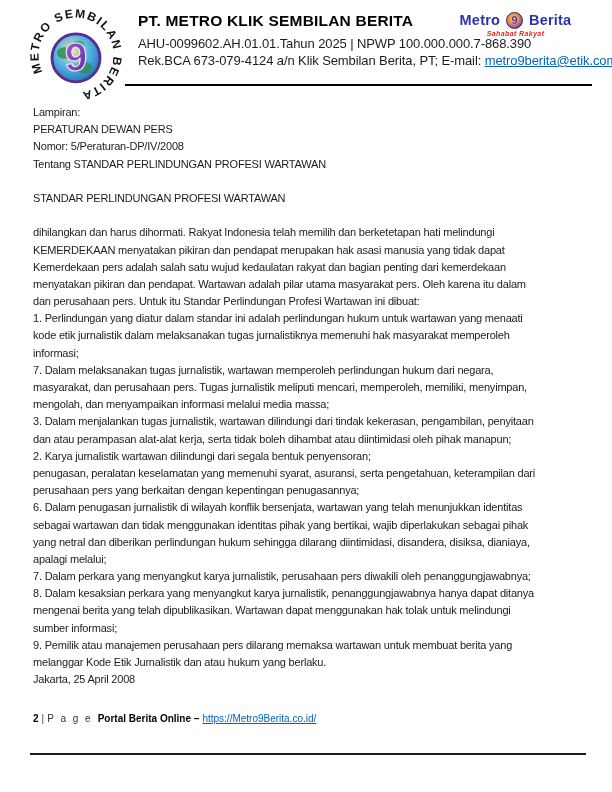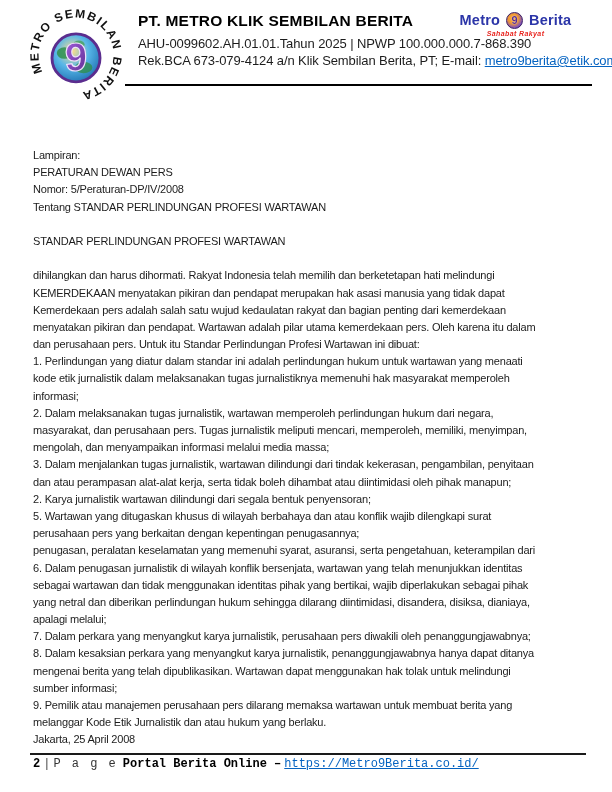--- a/index.html
+++ b/index.html
@@ -43,35 +43,35 @@
   .brand-icon-digit {
     font-size:11px; font-weight:bold; color:#5b2d8e;
     text-shadow:0 0 1px #fff; line-height:1;
   }
   .brand-tagline {
     margin-top:1px; font-size:7px; font-style:italic; font-weight:bold;
     color:#e8251f; letter-spacing:0.4px;
   }
 
   
-  .doc-body { position:absolute; left:33px; top:104px; width:556px;margin-top:43px; }
+  .doc-body { position:absolute; left:33px; top:104px; width:556px; }
   .body-line {
     height:17.2px; line-height:17.2px; min-height:17.2px;
     font-size:11px; color:#1c1c1c; letter-spacing:-0.2px;
     white-space:nowrap;
   }
 
   
   .foot-rule {
     position:absolute; left:30px; top:753px; width:556px; height:2px;
     background:#1a1a1a;
   }
   .foot-text {
-    position:absolute; left:33px; top:757px; width:556px;
-    font-size:12px; color:#1c1c1c; white-space:nowrap;font-family:Liberation Mono, monospace;
+    position:absolute; left:33px; top:713px; width:556px;
+    font-size:10px; color:#1c1c1c; white-space:nowrap;
   }
   .pg-num { font-weight:bold; color:#000; }
   .pg-sep { margin:0 3px; color:#444; }
   .pg-word { letter-spacing:2px; color:#333; margin-right:5px; }
   .foot-label { font-weight:bold; color:#000; margin-right:3px; }
 
   .seal-ring-text { font-family:"Liberation Sans", sans-serif; }
 </style>
 </head>
 <body>
@@ -125,34 +125,33 @@
       <div class="body-line">Lampiran:</div>
       <div class="body-line">PERATURAN DEWAN PERS</div>
       <div class="body-line">Nomor: 5/Peraturan-DP/IV/2008</div>
       <div class="body-line">Tentang STANDAR PERLINDUNGAN PROFESI WARTAWAN</div>
       <div class="body-line"></div>
       <div class="body-line">STANDAR PERLINDUNGAN PROFESI WARTAWAN</div>
       <div class="body-line"></div>
       <div class="body-line">dihilangkan dan harus dihormati. Rakyat Indonesia telah memilih dan berketetapan hati melindungi</div>
       <div class="body-line">KEMERDEKAAN menyatakan pikiran dan pendapat merupakan hak asasi manusia yang tidak dapat</div>
       <div class="body-line">Kemerdekaan pers adalah salah satu wujud kedaulatan rakyat dan bagian penting dari kemerdekaan</div>
-      <div class="body-line">menyatakan pikiran dan pendapat. Wartawan adalah pilar utama kemerdekaan pers. Oleh karena itu dalam</div>
+      <div class="body-line">menyatakan pikiran dan pendapat. Wartawan adalah pilar utama masyarakat pers. Oleh karena itu dalam</div>
       <div class="body-line">dan perusahaan pers. Untuk itu Standar Perlindungan Profesi Wartawan ini dibuat:</div>
       <div class="body-line">1. Perlindungan yang diatur dalam standar ini adalah perlindungan hukum untuk wartawan yang menaati</div>
       <div class="body-line">kode etik jurnalistik dalam melaksanakan tugas jurnalistiknya memenuhi hak masyarakat memperoleh</div>
       <div class="body-line">informasi;</div>
-      <div class="body-line">2. Dalam melaksanakan tugas jurnalistik, wartawan memperoleh perlindungan hukum dari negara,</div>
+      <div class="body-line">7. Dalam melaksanakan tugas jurnalistik, wartawan memperoleh perlindungan hukum dari negara,</div>
       <div class="body-line">masyarakat, dan perusahaan pers. Tugas jurnalistik meliputi mencari, memperoleh, memiliki, menyimpan,</div>
       <div class="body-line">mengolah, dan menyampaikan informasi melalui media massa;</div>
       <div class="body-line">3. Dalam menjalankan tugas jurnalistik, wartawan dilindungi dari tindak kekerasan, pengambilan, penyitaan</div>
       <div class="body-line">dan atau perampasan alat-alat kerja, serta tidak boleh dihambat atau diintimidasi oleh pihak manapun;</div>
       <div class="body-line">2. Karya jurnalistik wartawan dilindungi dari segala bentuk penyensoran;</div>
-      <div class="body-line">5. Wartawan yang ditugaskan khusus di wilayah berbahaya dan atau konflik wajib dilengkapi surat</div>
+      <div class="body-line">penugasan, peralatan keselamatan yang memenuhi syarat, asuransi, serta pengetahuan, keterampilan dari</div>
       <div class="body-line">perusahaan pers yang berkaitan dengan kepentingan penugasannya;</div>
-      <div class="body-line">penugasan, peralatan keselamatan yang memenuhi syarat, asuransi, serta pengetahuan, keterampilan dari</div>
       <div class="body-line">6. Dalam penugasan jurnalistik di wilayah konflik bersenjata, wartawan yang telah menunjukkan identitas</div>
       <div class="body-line">sebagai wartawan dan tidak menggunakan identitas pihak yang bertikai, wajib diperlakukan sebagai pihak</div>
       <div class="body-line">yang netral dan diberikan perlindungan hukum sehingga dilarang diintimidasi, disandera, disiksa, dianiaya,</div>
       <div class="body-line">apalagi melalui;</div>
       <div class="body-line">7. Dalam perkara yang menyangkut karya jurnalistik, perusahaan pers diwakili oleh penanggungjawabnya;</div>
       <div class="body-line">8. Dalam kesaksian perkara yang menyangkut karya jurnalistik, penanggungjawabnya hanya dapat ditanya</div>
       <div class="body-line">mengenai berita yang telah dipublikasikan. Wartawan dapat menggunakan hak tolak untuk melindungi</div>
       <div class="body-line">sumber informasi;</div>
       <div class="body-line">9. Pemilik atau manajemen perusahaan pers dilarang memaksa wartawan untuk membuat berita yang</div>
       <div class="body-line">melanggar Kode Etik Jurnalistik dan atau hukum yang berlaku.</div>

